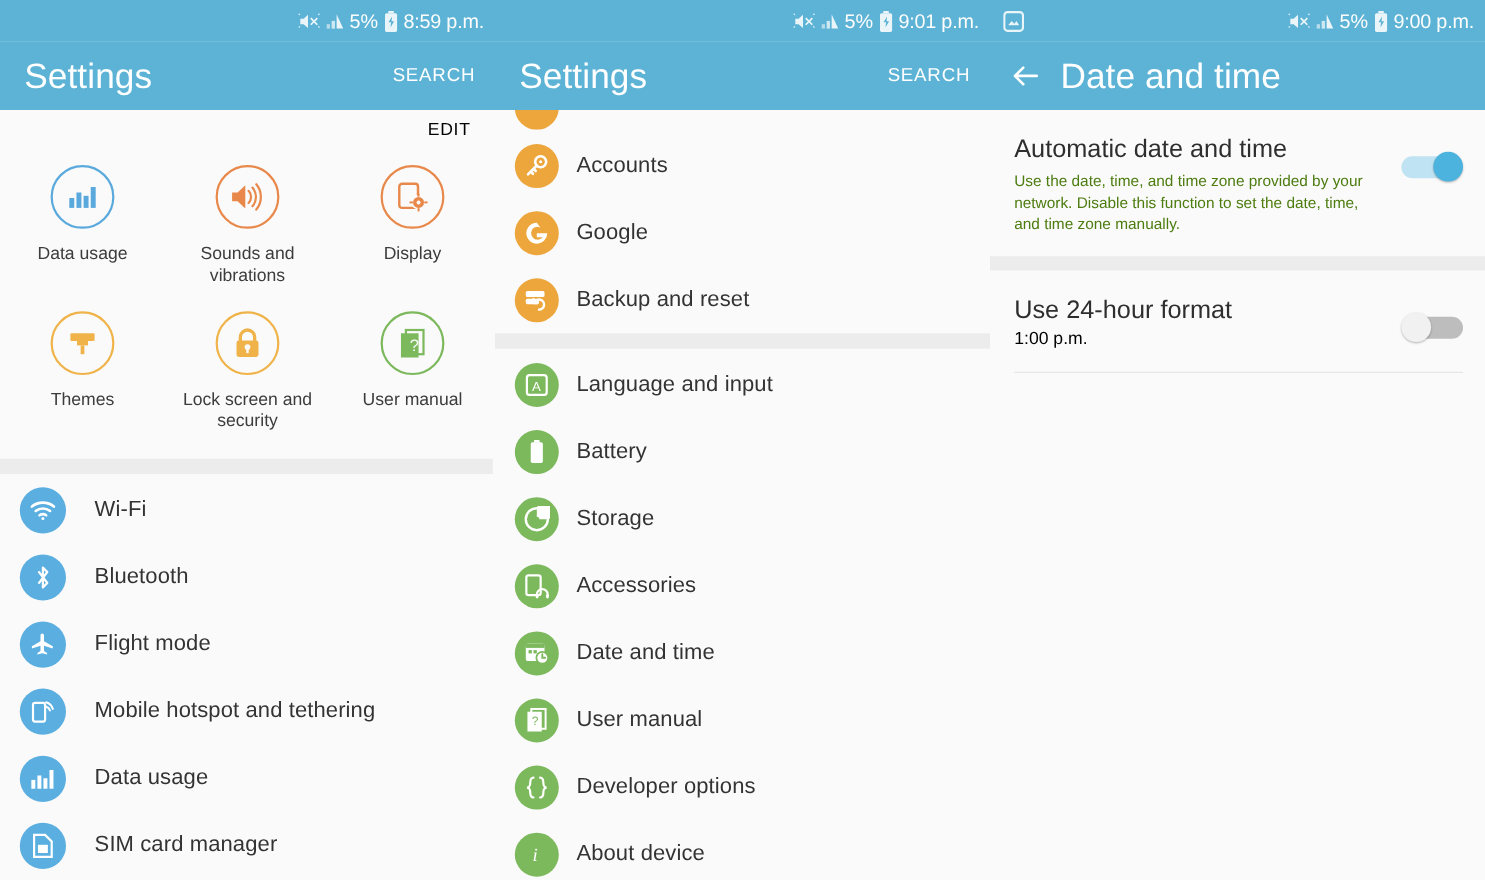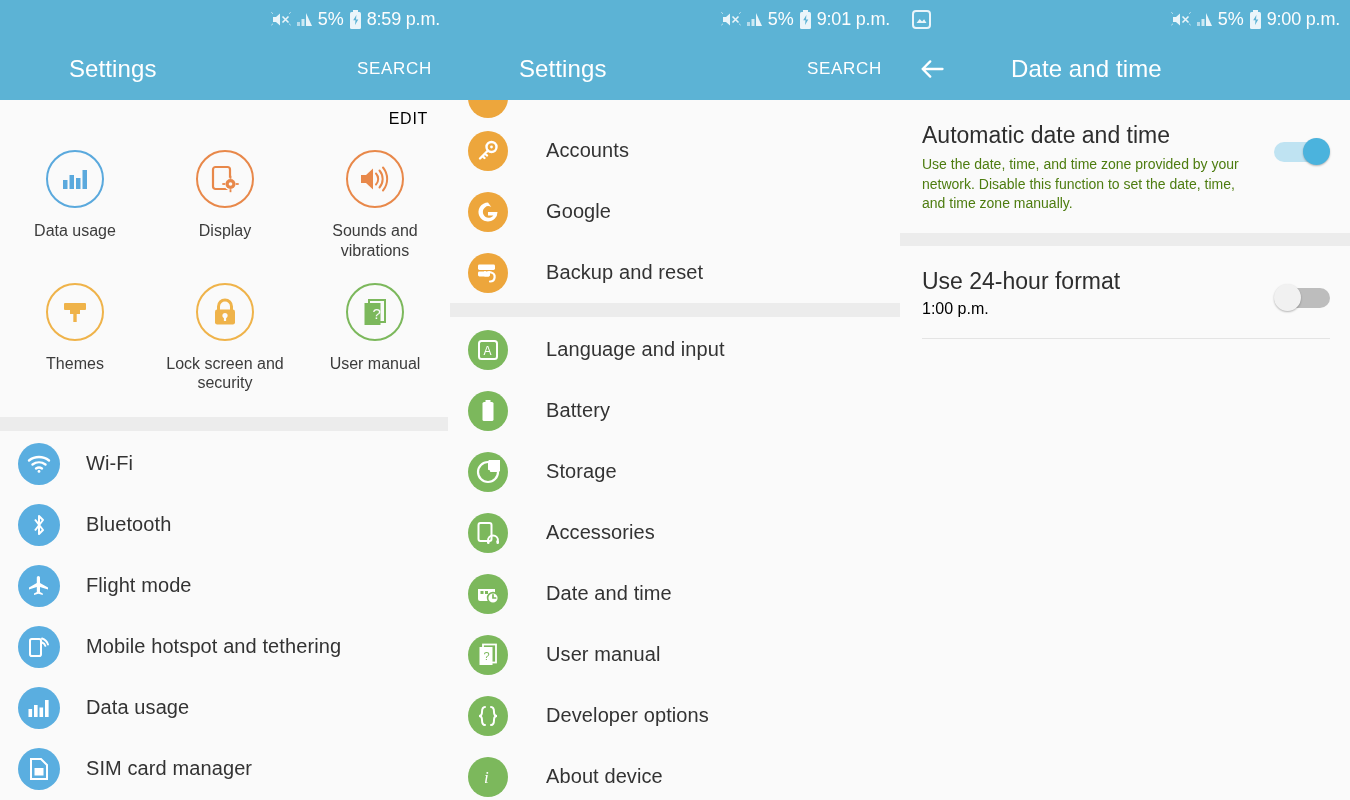--- a/index.html
+++ b/index.html
@@ -22,21 +22,21 @@
   .sb-text { font-size:18px; color:#fdfdfd; letter-spacing:-0.2px; }
   .sb-pct { font-size:18px; color:#fdfdfd; }
   .icon-mute, .icon-signal, .icon-batt, .icon-shot { display:block; }
 
   
   .appbar {
     height:62px; background:#5cb3d5;
     display:flex; align-items:center;
     padding:0 18px 0 22px; color:#fff;
   }
-  .appbar-title { font-size:24px; font-weight:400; color:#ffffff; letter-spacing:0.1px;margin-left:47px; }
+  .appbar-title { font-size:32px; font-weight:400; color:#ffffff; letter-spacing:0.1px; }
   .appbar-action { margin-left:auto; font-size:17px; letter-spacing:0.7px; color:#ffffff; }
   .appbar.back { padding-left:18px; gap:18px; }
   .back-arrow { width:28px; height:28px; flex:none; }
 
   
   .edit-row { height:38px; display:flex; align-items:center; justify-content:flex-end; padding-right:22px; }
   .edit-label { color:#000000; font-size:16px; letter-spacing:0.7px; }
 
   .grid { display:grid; grid-template-columns:repeat(3,1fr); padding:4px 0 10px; }
   .grid-cell { display:flex; flex-direction:column; align-items:center; padding:8px 4px 14px; }
@@ -58,21 +58,21 @@
   .row { display:flex; align-items:center; height:61px; padding-left:18px; }
   .row-ico {
     width:42px; height:42px; border-radius:50%; flex:none;
     display:flex; align-items:center; justify-content:center;
   }
   .row-label { margin-left:26px; font-size:20px; color:#333; letter-spacing:0.1px; }
 
   
   .row.m { height:61px; padding-left:18px; }
   .row.m .row-ico { width:40px; height:40px; }
-  .row.m .row-label { margin-left:38px; font-size:20px; }
+  .row.m .row-label { margin-left:16px; font-size:20px; }
 
   .cut-row { height:18px; display:flex; align-items:flex-start; padding-left:18px; overflow:hidden; }
   .cut-ico { width:40px; height:40px; border-radius:50%; margin-top:-22px; }
 
   
   .setting {
     display:flex; align-items:flex-start;
     padding:22px 20px 20px 22px; background:#fafafa;
   }
   .setting-text { flex:1; padding-right:14px; }
@@ -134,20 +134,30 @@
       <div class="grid-cell">
         <div class="grid-circle" style="border-color:#5aa9dd">
           <svg width="26" height="24" viewBox="0 0 26 24">
             <rect x="1" y="13" width="4.5" height="9" fill="#5aa9dd"></rect>
             <rect x="7.5" y="8" width="4.5" height="14" fill="#5aa9dd"></rect>
             <rect x="14" y="11" width="4.5" height="11" fill="#5aa9dd"></rect>
             <rect x="20.5" y="3" width="4.5" height="19" fill="#5aa9dd"></rect>
           </svg>
         </div>
         <div class="grid-label">Data usage</div>
+      </div>
+
+      <div class="grid-cell">
+        <div class="grid-circle" style="border-color:#e8884a">
+          <svg width="30" height="26" viewBox="0 0 30 26">
+            <path d="M1 9h5l7-6.5v21L6 17H1z" fill="#e8884a"></path>
+            <path d="M16 7.5a8 8 0 010 11M19.5 4.5a13 13 0 010 17M23 1.5a18 18 0 010 23" stroke="#e8884a" stroke-width="2" fill="none" stroke-linecap="round"></path>
+          </svg>
+        </div>
+        <div class="grid-label">Sounds and vibrations</div>
       </div>
 
       <div class="grid-cell">
         <div class="grid-circle" style="border-color:#e8884a">
           <svg width="28" height="28" viewBox="0 0 28 28">
             <rect x="2" y="2" width="17" height="22" rx="2.5" fill="none" stroke="#e8884a" stroke-width="2.2"></rect>
             <circle cx="19.5" cy="19" r="6.5" fill="#fafafa"></circle>
             <circle cx="19.5" cy="19" r="5" fill="#e8884a"></circle>
             <g fill="#e8884a">
               <rect x="18.6" y="10.8" width="1.8" height="3"></rect>
@@ -155,30 +165,20 @@
               <rect x="11.3" y="18.1" width="3" height="1.8"></rect>
               <rect x="24.7" y="18.1" width="3" height="1.8"></rect>
             </g>
             <circle cx="19.5" cy="19" r="1.8" fill="#fafafa"></circle>
           </svg>
         </div>
         <div class="grid-label">Display</div>
       </div>
 
       <div class="grid-cell">
-        <div class="grid-circle" style="border-color:#e8884a">
-          <svg width="30" height="26" viewBox="0 0 30 26">
-            <path d="M1 9h5l7-6.5v21L6 17H1z" fill="#e8884a"></path>
-            <path d="M16 7.5a8 8 0 010 11M19.5 4.5a13 13 0 010 17M23 1.5a18 18 0 010 23" stroke="#e8884a" stroke-width="2" fill="none" stroke-linecap="round"></path>
-          </svg>
-        </div>
-        <div class="grid-label">Sounds and vibrations</div>
-      </div>
-
-      <div class="grid-cell">
         <div class="grid-circle" style="border-color:#efb34a">
           <svg width="28" height="28" viewBox="0 0 28 28">
             <rect x="3" y="5" width="22" height="7" rx="1" fill="#efb34a"></rect>
             <rect x="9" y="12" width="10" height="4" fill="#efb34a"></rect>
             <rect x="12.3" y="16" width="3.4" height="8" fill="#efb34a"></rect>
           </svg>
         </div>
         <div class="grid-label">Themes</div>
       </div>
 

